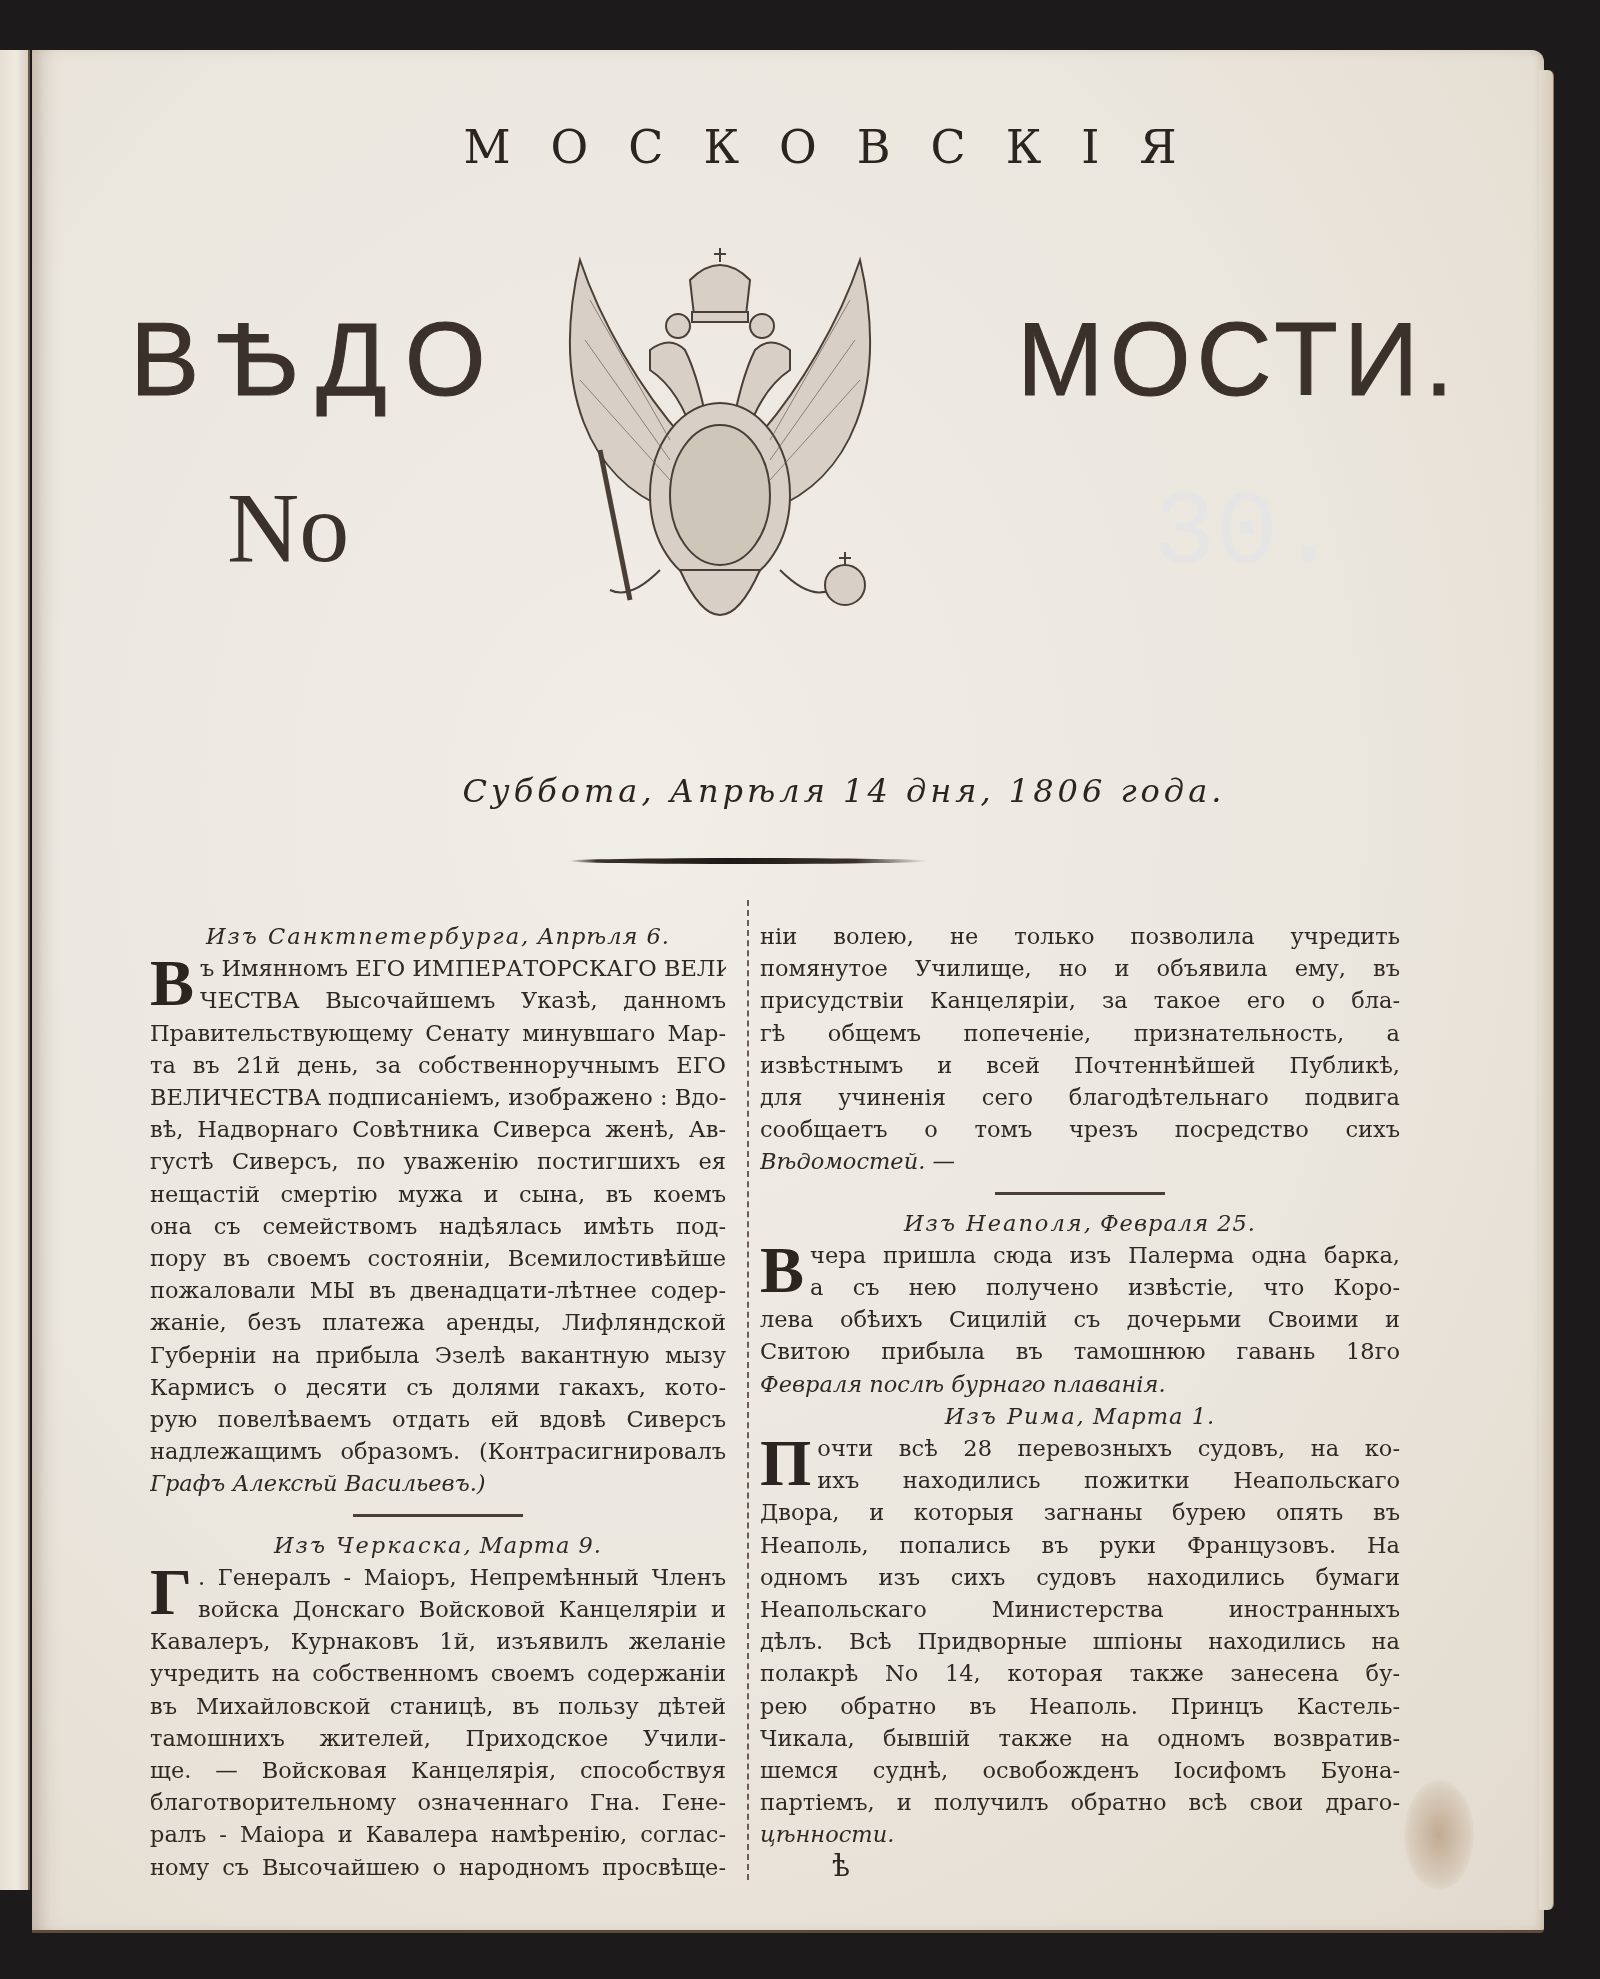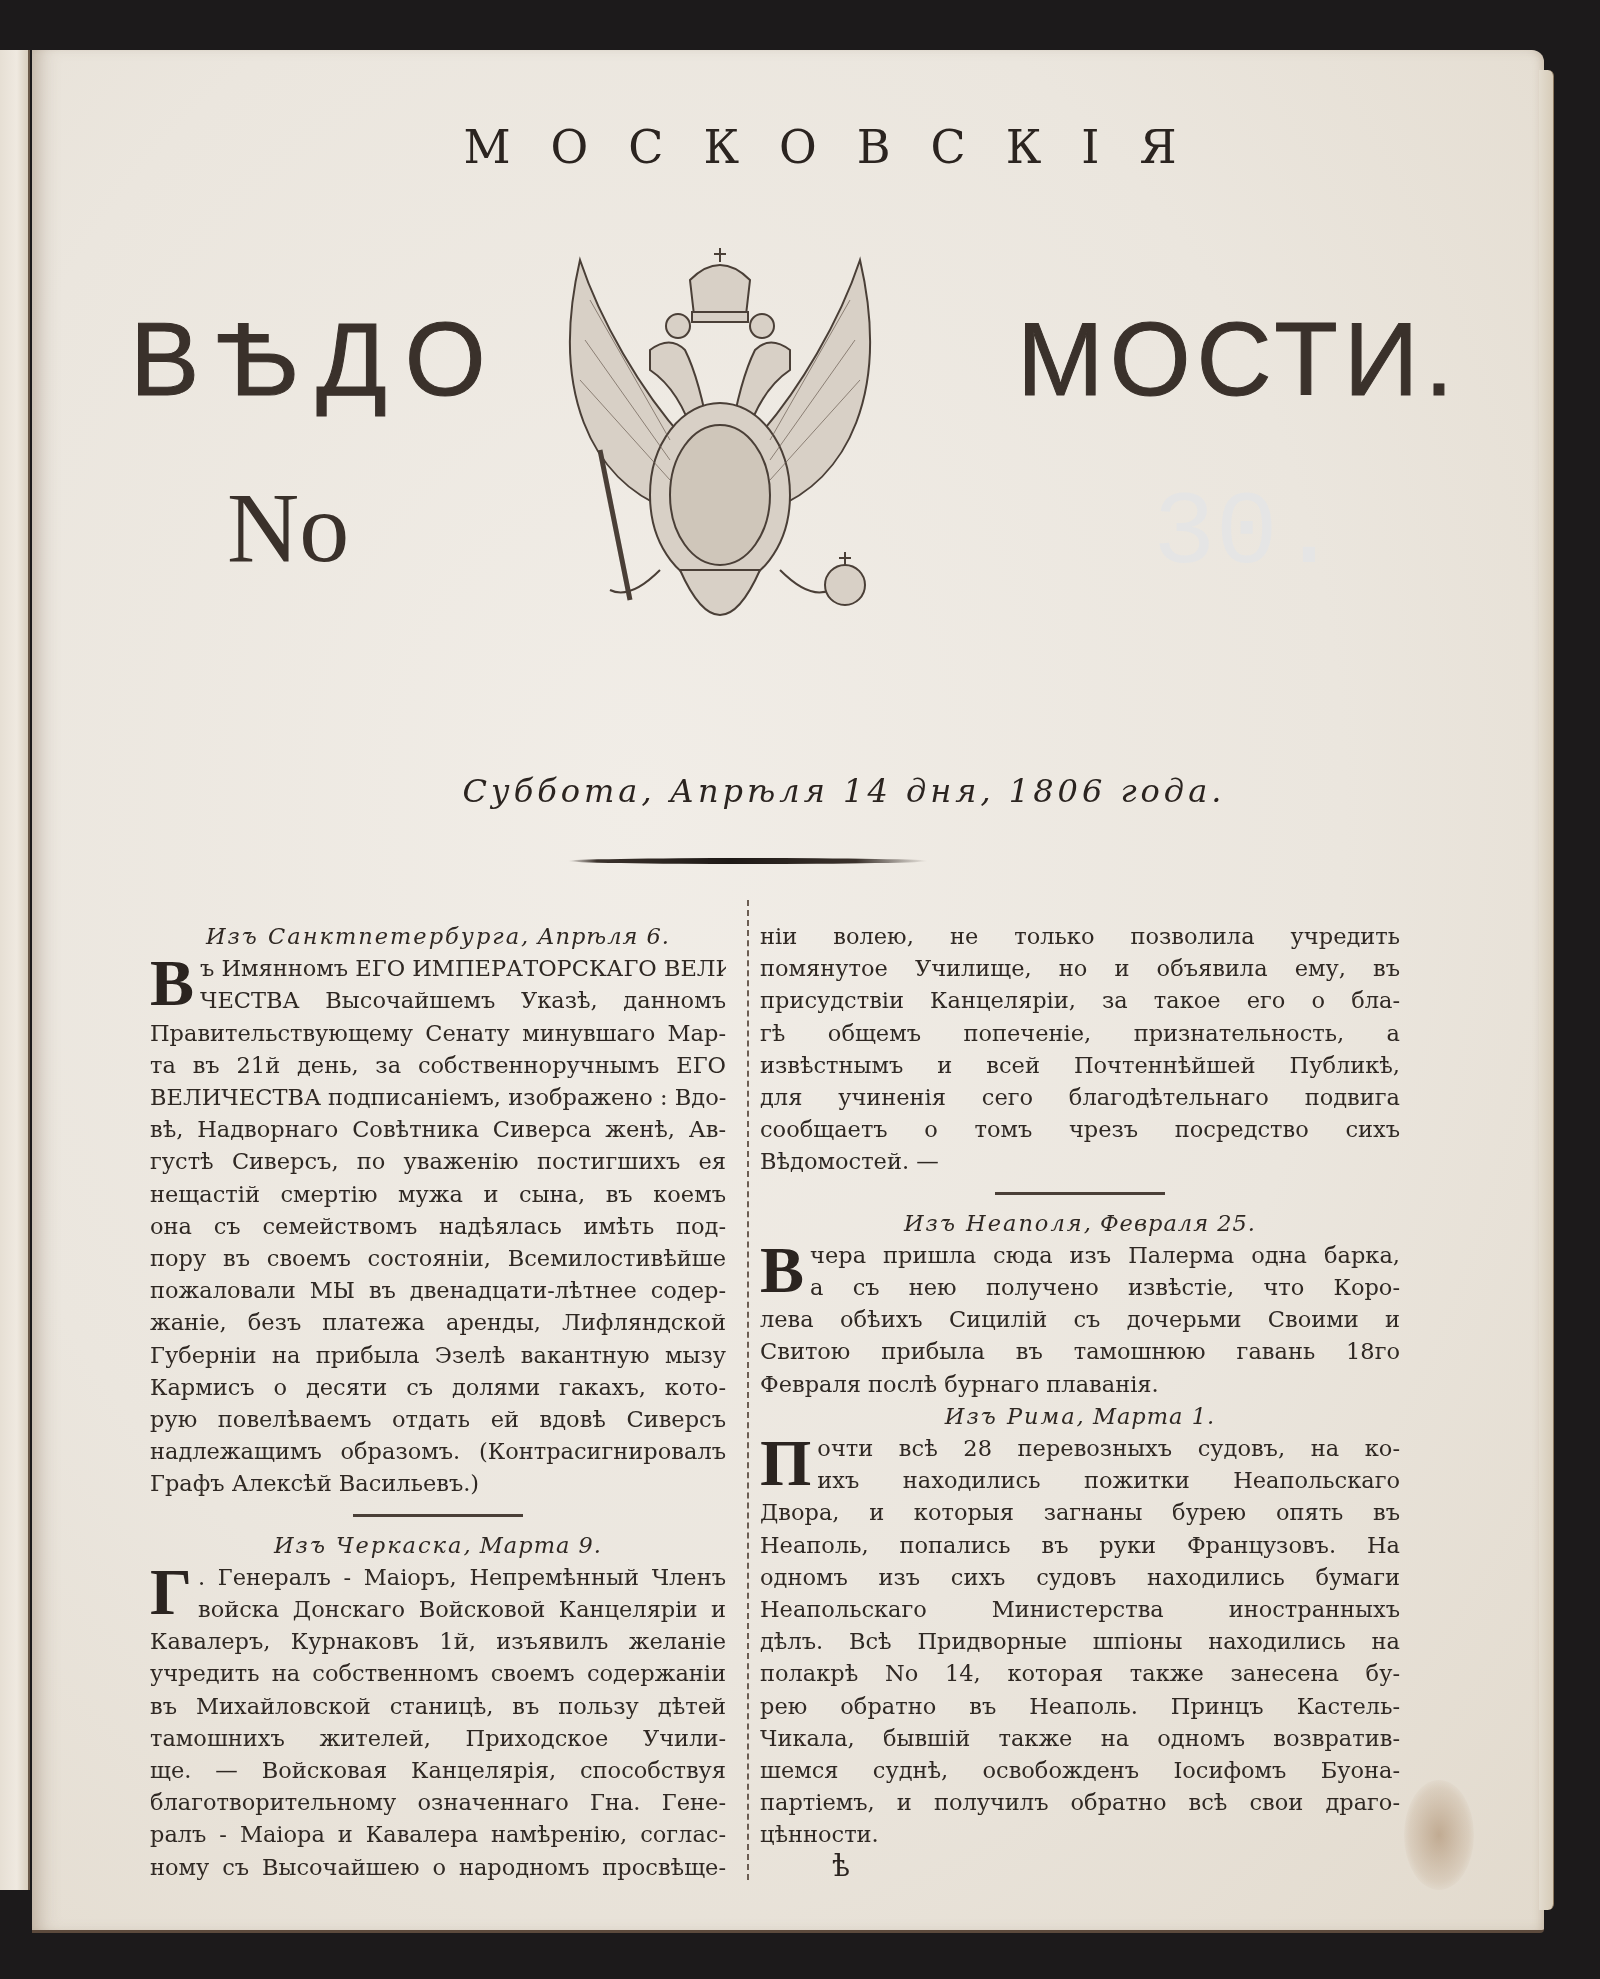--- a/index.html
+++ b/index.html
@@ -71,21 +71,21 @@
       color: #2f2823; text-align: justify;
       font-family: "DejaVu Serif", serif;
     }
     .col-left { left: 150px; width: 576px; }
     .col-right { left: 760px; width: 640px; }
     .col-divider {
       position: absolute; left: 747px; top: 900px; width: 0; height: 980px;
       border-left: 2px dashed #6b5d52;
     }
     .line { display: block; white-space: nowrap; overflow: hidden; text-align-last: justify; text-align: justify; }
-    .line.last { text-align-last: left; }
+    .line.last { text-align-last: left; font-style: italic; }
     .heading {
       display: block; text-align: center; font-style: italic; letter-spacing: 1px;
     }
     .heading .place { letter-spacing: 2px; }
     .rule-small {
       display: block; width: 170px; height: 0; margin: 14px auto 12px auto;
       border-top: 3px solid #4a3f37;
     }
     .dropcap {
       float: left; font-size: 66px; line-height: 54px; margin: 4px 6px 0 0;

